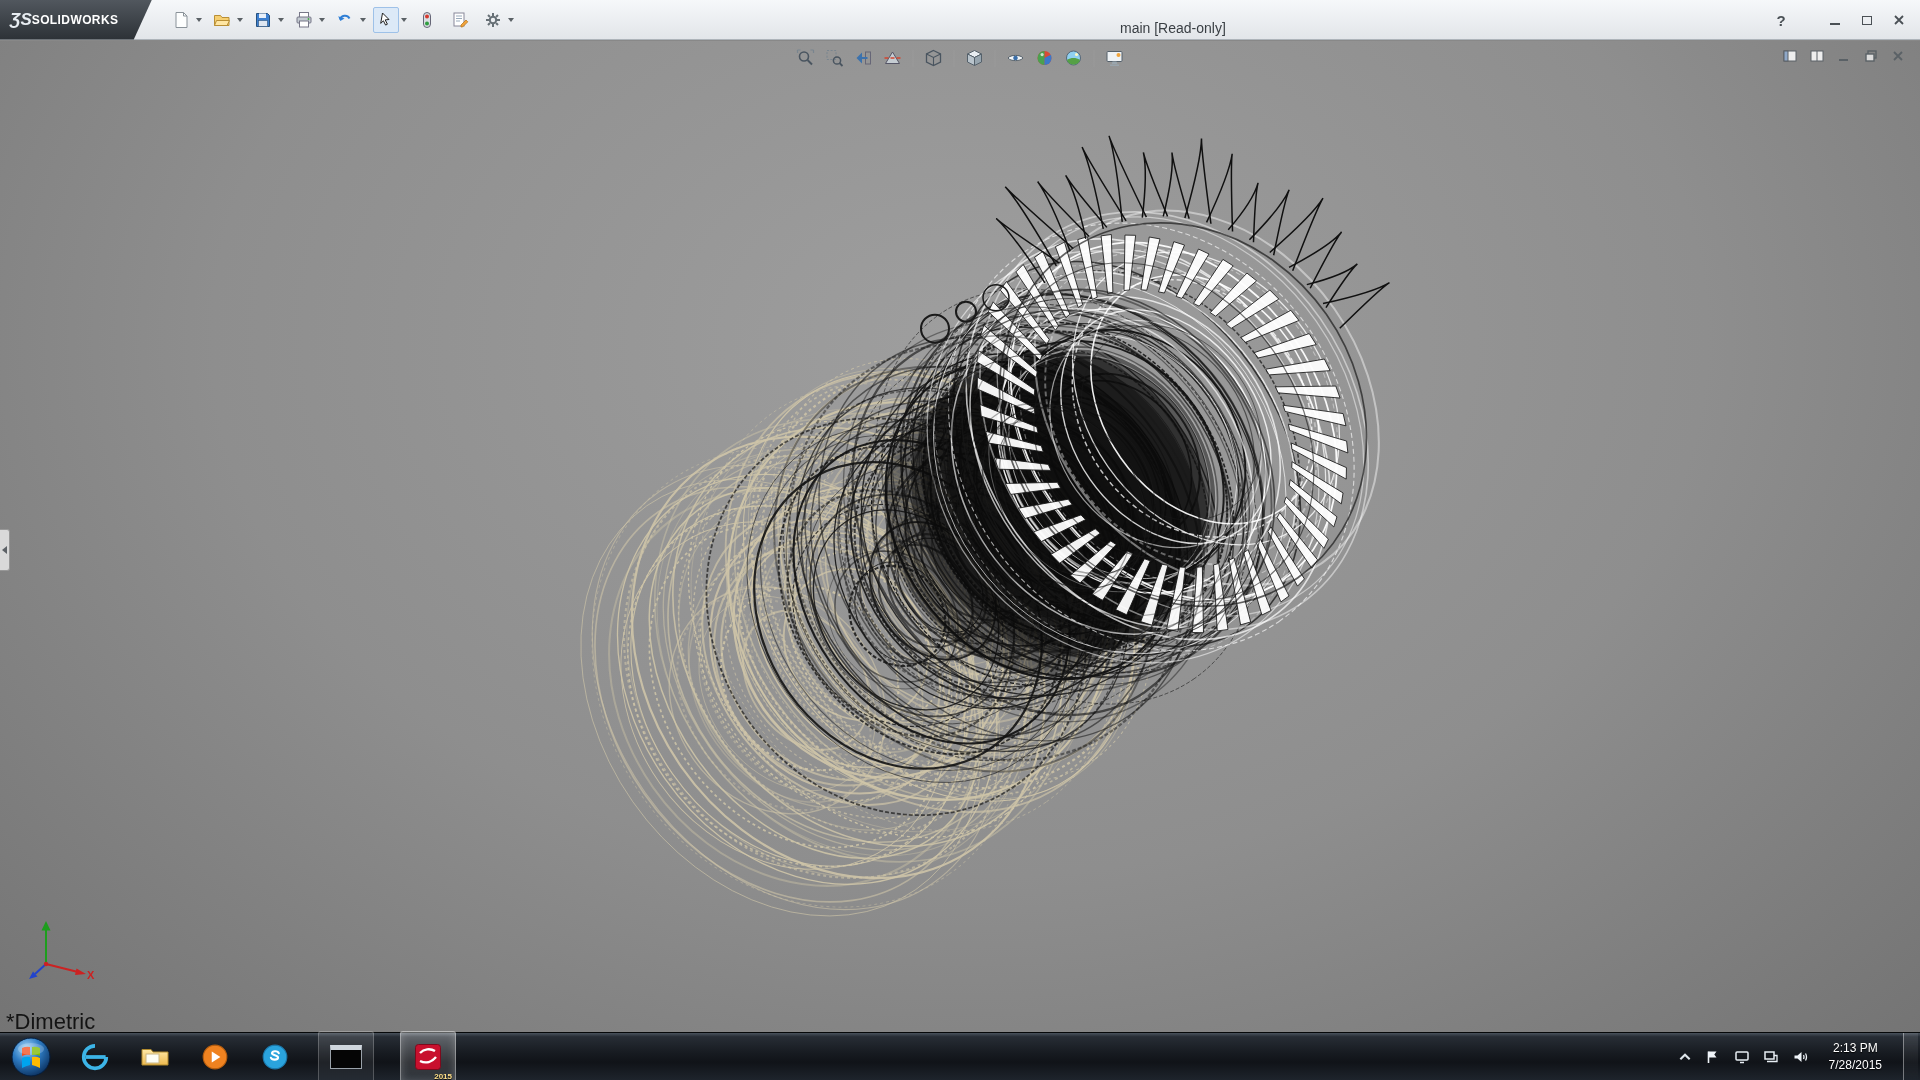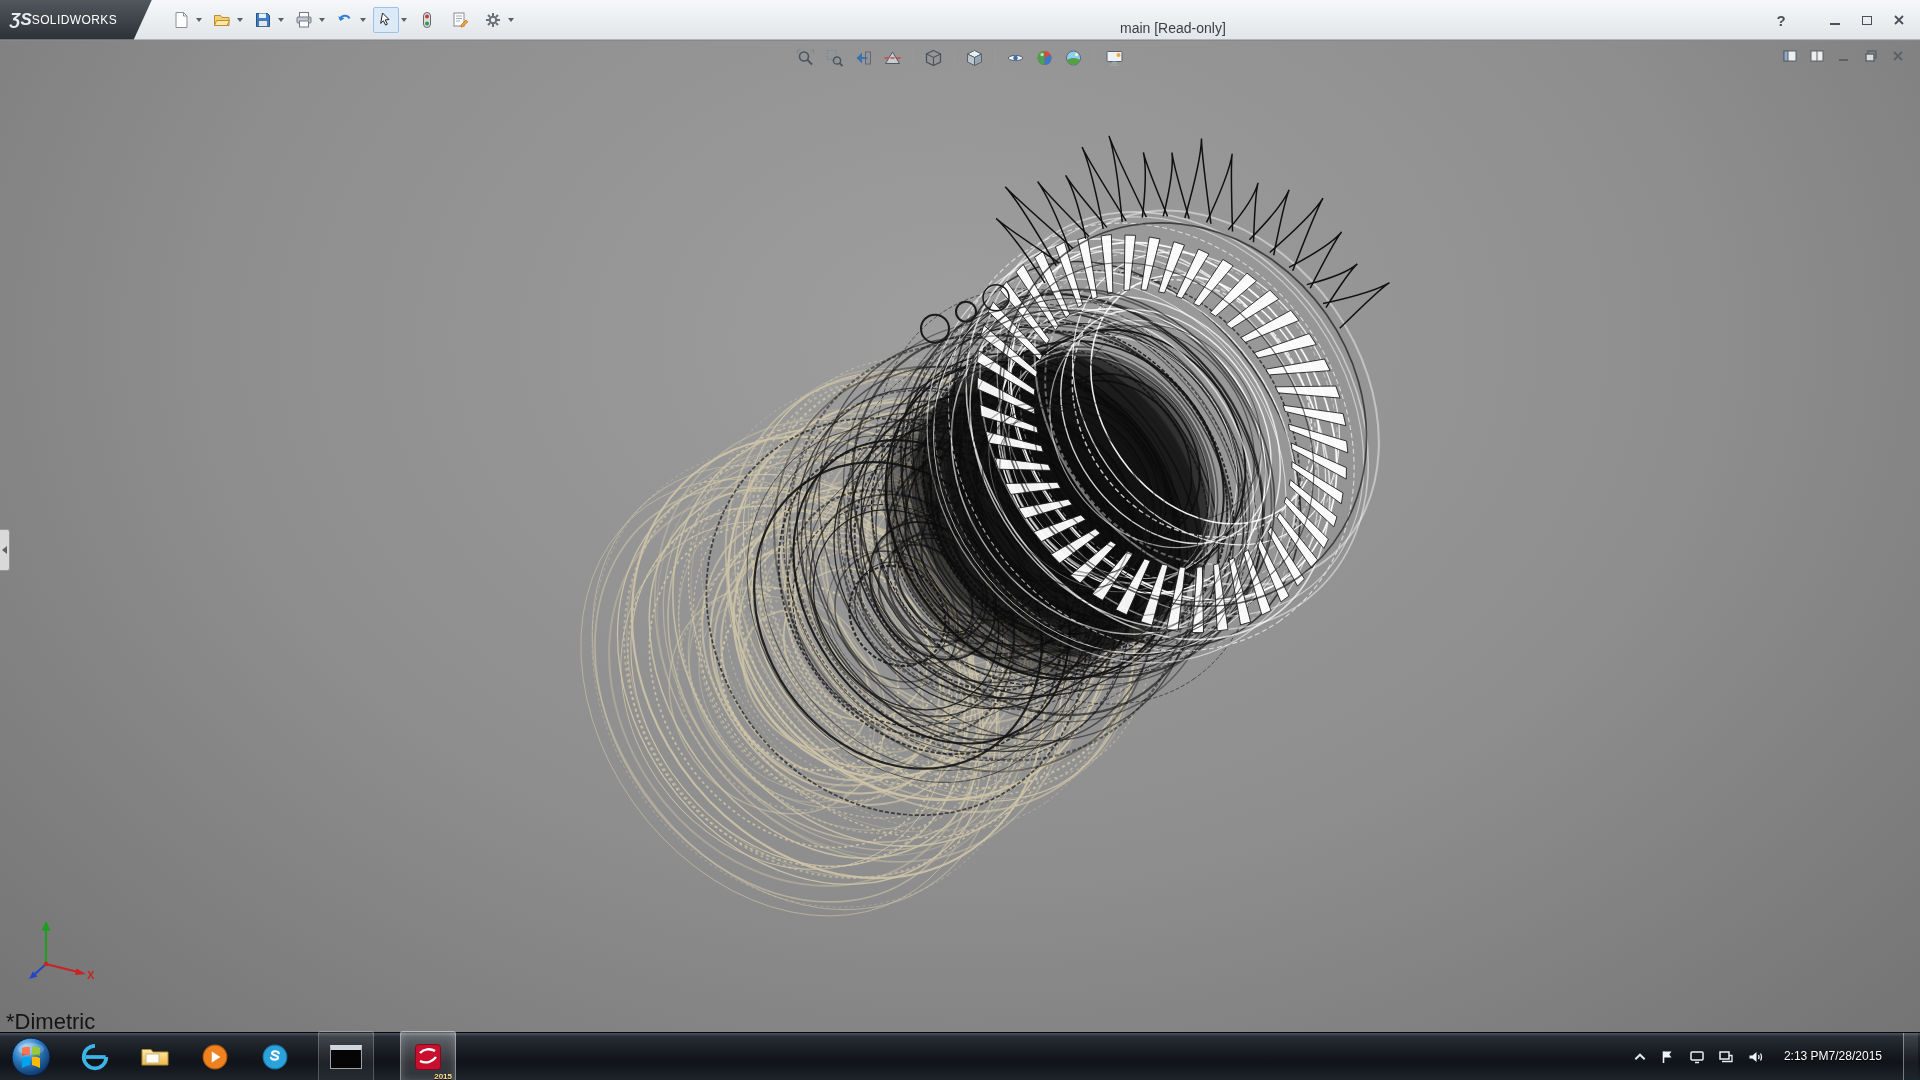--- a/index.html
+++ b/index.html
@@ -7,21 +7,21 @@
   #app{position:relative;width:1920px;height:1080px;background:#888}
 
   
   .titlebar{position:absolute;top:0;left:0;right:0;height:40px;
     background:linear-gradient(#f6f8fa,#e2e5e9);border-bottom:1px solid #aeb4ba;
     display:flex;align-items:center;z-index:30}
   .logo{width:152px;height:40px;background:linear-gradient(#51575e,#2c3136);
     clip-path:polygon(0 0,100% 0,88% 100%,0 100%);
     display:flex;align-items:center;gap:0;padding-left:10px;color:#fff;flex:0 0 auto}
   .logo-mark{font-weight:bold;font-style:italic;font-size:17px;color:#e8edf2}
-  .logo-text{font-size:12px;font-weight:normal;letter-spacing:.4px}
+  .logo-text{font-size:12px;font-weight:bold;letter-spacing:.4px}
   .tb-tools{display:flex;align-items:center;margin-left:16px}
   .tool{display:flex;align-items:center;margin-right:7px}
   .tbbtn{width:26px;height:26px;border:1px solid transparent;background:transparent;
     display:flex;align-items:center;justify-content:center;padding:0;cursor:default}
   .tbbtn.selected{background:#dcე9f7;background:#dce9f7;border:1px solid #9ec1e8;border-radius:2px}
   .caret{width:0;height:0;border-left:3.5px solid transparent;border-right:3.5px solid transparent;
     border-top:4px solid #5a6065;margin-left:2px}
   .win-title{position:absolute;left:1120px;top:0;height:56px;display:flex;align-items:center;
     font-size:14px;color:#3a3f44}
   .win-controls{position:absolute;right:8px;top:0;height:40px;display:flex;align-items:center;gap:6px}
@@ -68,21 +68,21 @@
     background:linear-gradient(rgba(255,255,255,.13),rgba(255,255,255,.03));position:relative}
   .task-btn.active{border-color:rgba(255,255,255,.42);
     background:linear-gradient(rgba(255,255,255,.28),rgba(255,255,255,.08));
     box-shadow:inset 0 0 8px rgba(255,255,255,.25)}
   .cmdwin{width:32px;height:24px;background:#050505;border:1px solid #9aa2aa;border-top:5px solid #cfd6dd}
   .sw-badge{position:absolute;bottom:1px;right:3px;font-size:8px;font-weight:bold;color:#ffe08a;
     text-shadow:0 1px 1px #000}
   .tray{margin-left:auto;display:flex;align-items:center;gap:13px;height:100%;padding-right:2px}
   .trbtn{border:none;background:transparent;padding:0;display:flex;align-items:center;
     justify-content:center;cursor:default}
-  .clock{display:flex;align-items:center;justify-content:center;
+  .clock{display:flex;flex-direction:column;align-items:center;justify-content:center;
     color:#fff;font-size:12px;line-height:1.35;padding:0 8px;text-shadow:0 1px 1px #000;cursor:default;border:none;background:transparent}
   .showdesk{width:15px;height:48px;border:none;border-left:1px solid rgba(255,255,255,.4);
     background:linear-gradient(rgba(255,255,255,.10),rgba(255,255,255,0));cursor:default}
 </style>
 </head>
 <body>
 
 <div id="app">
 
   <header class="titlebar">

